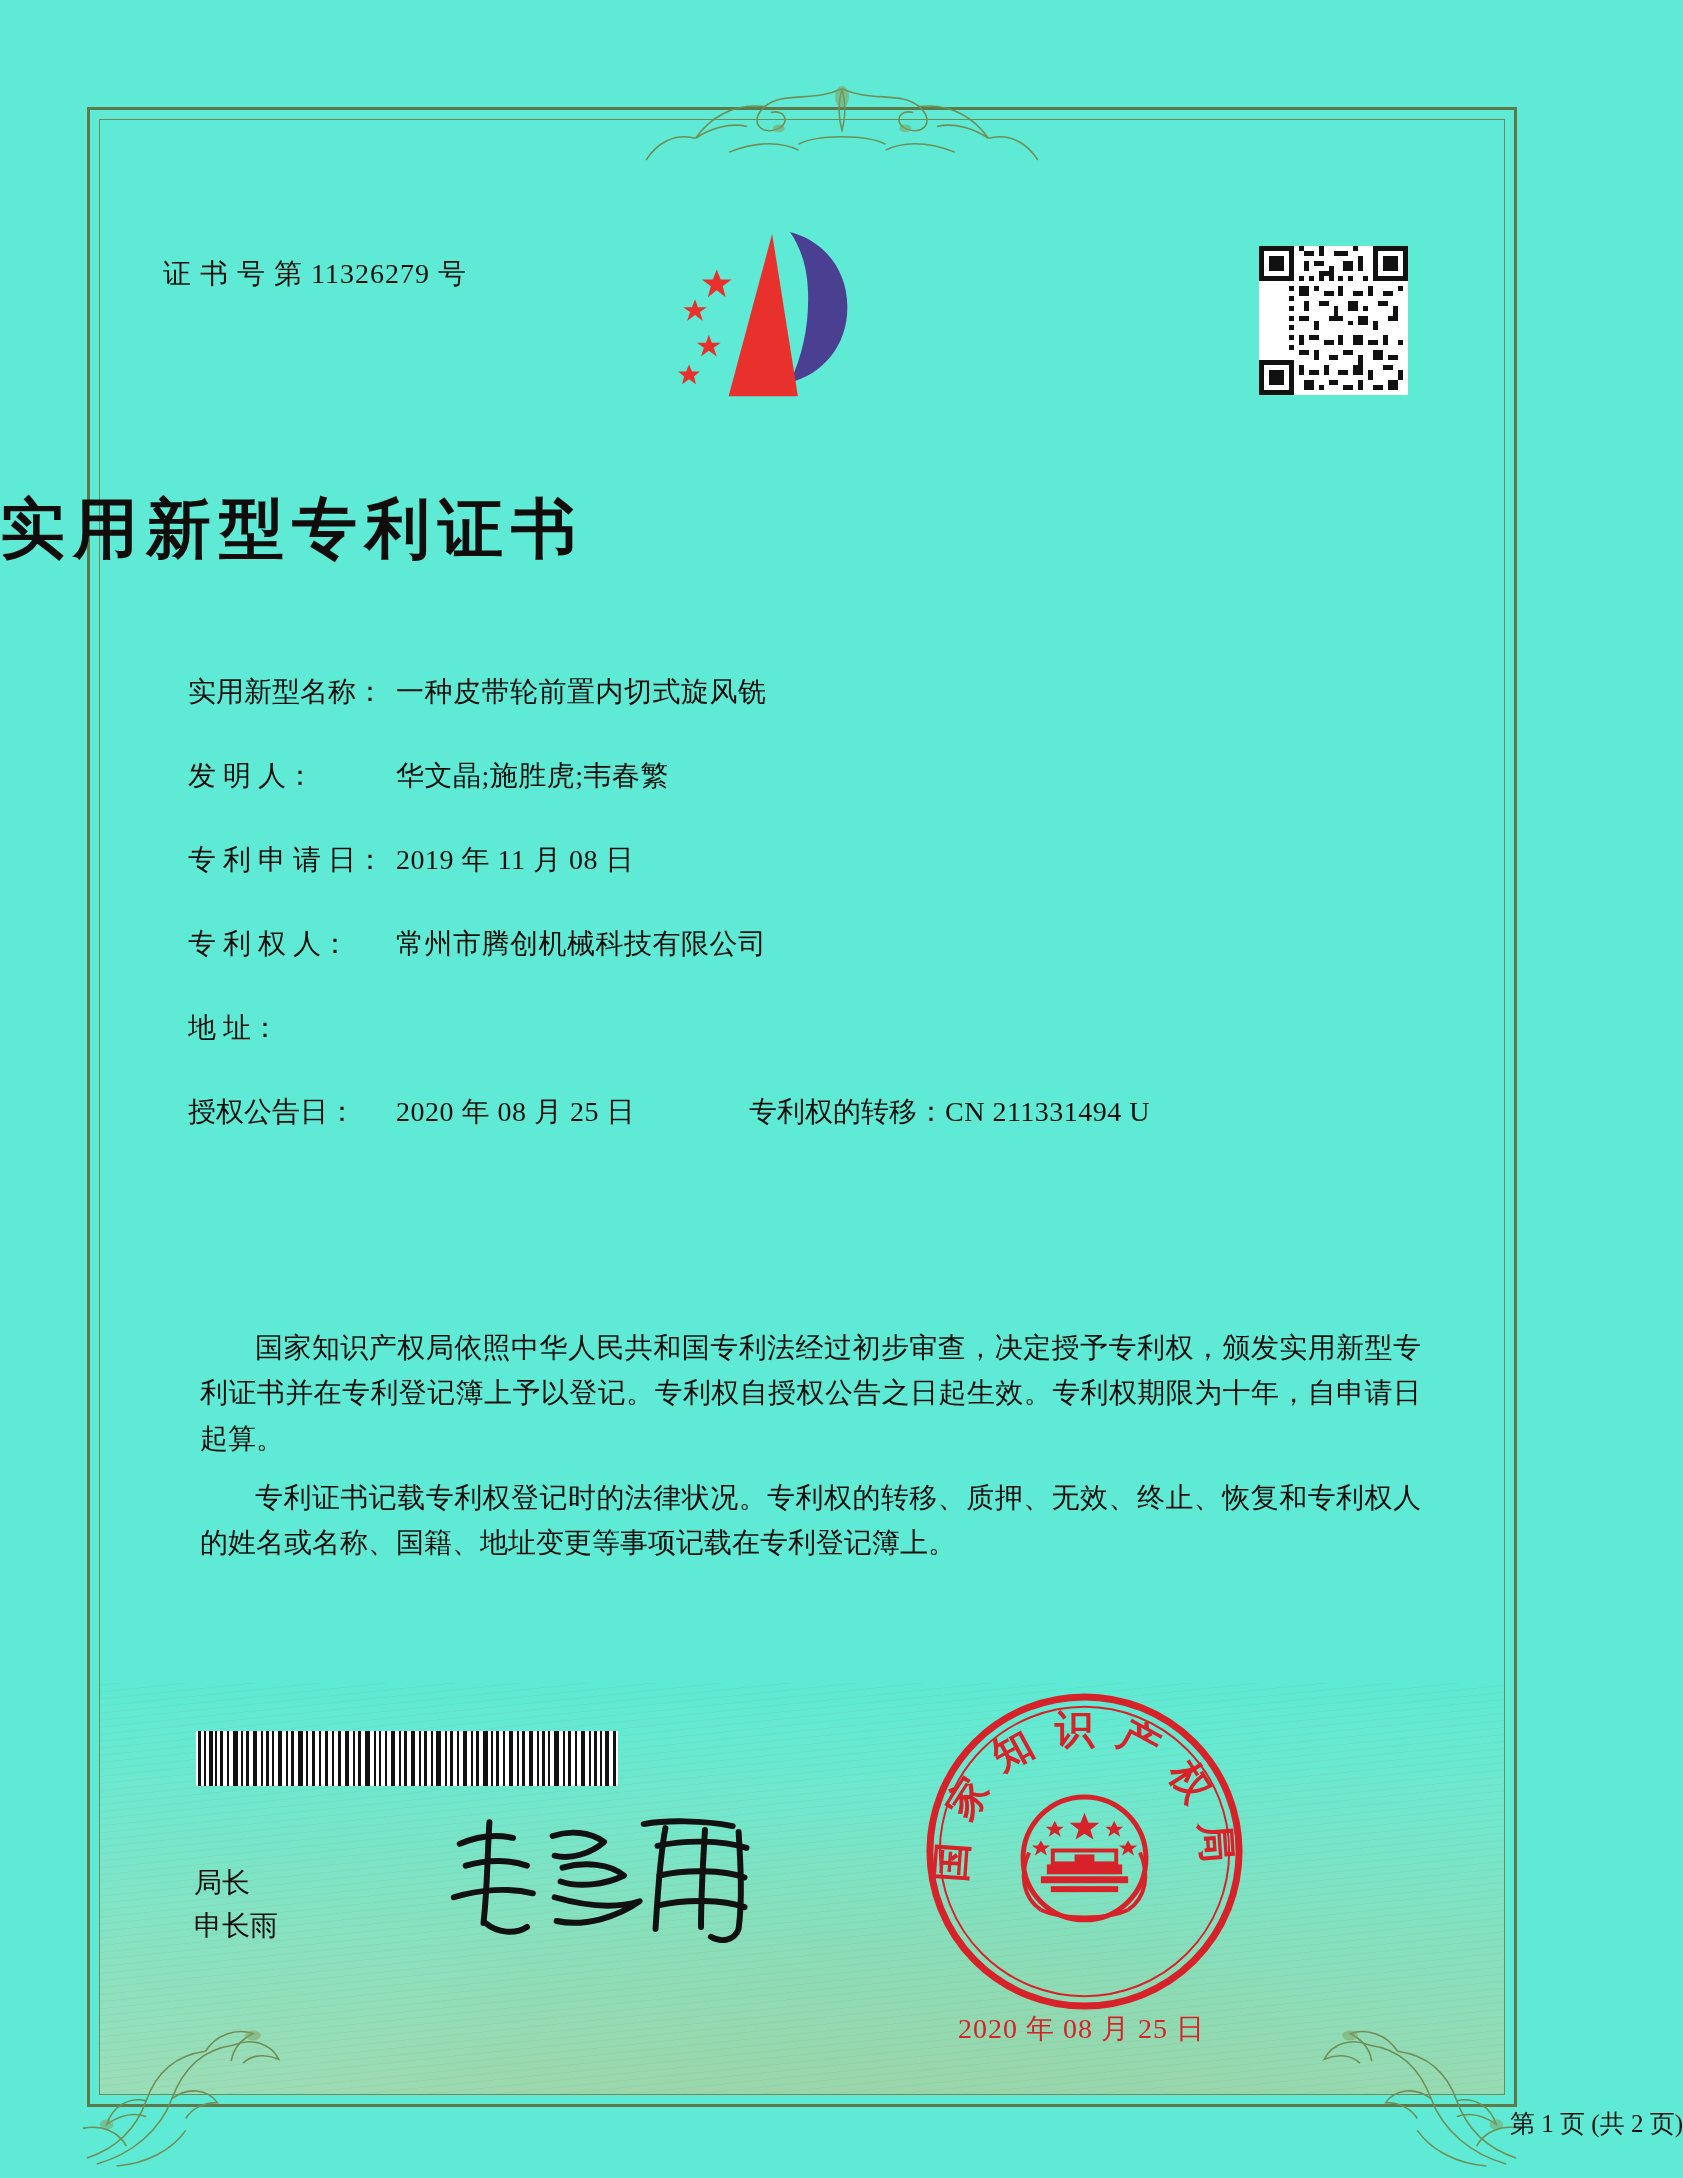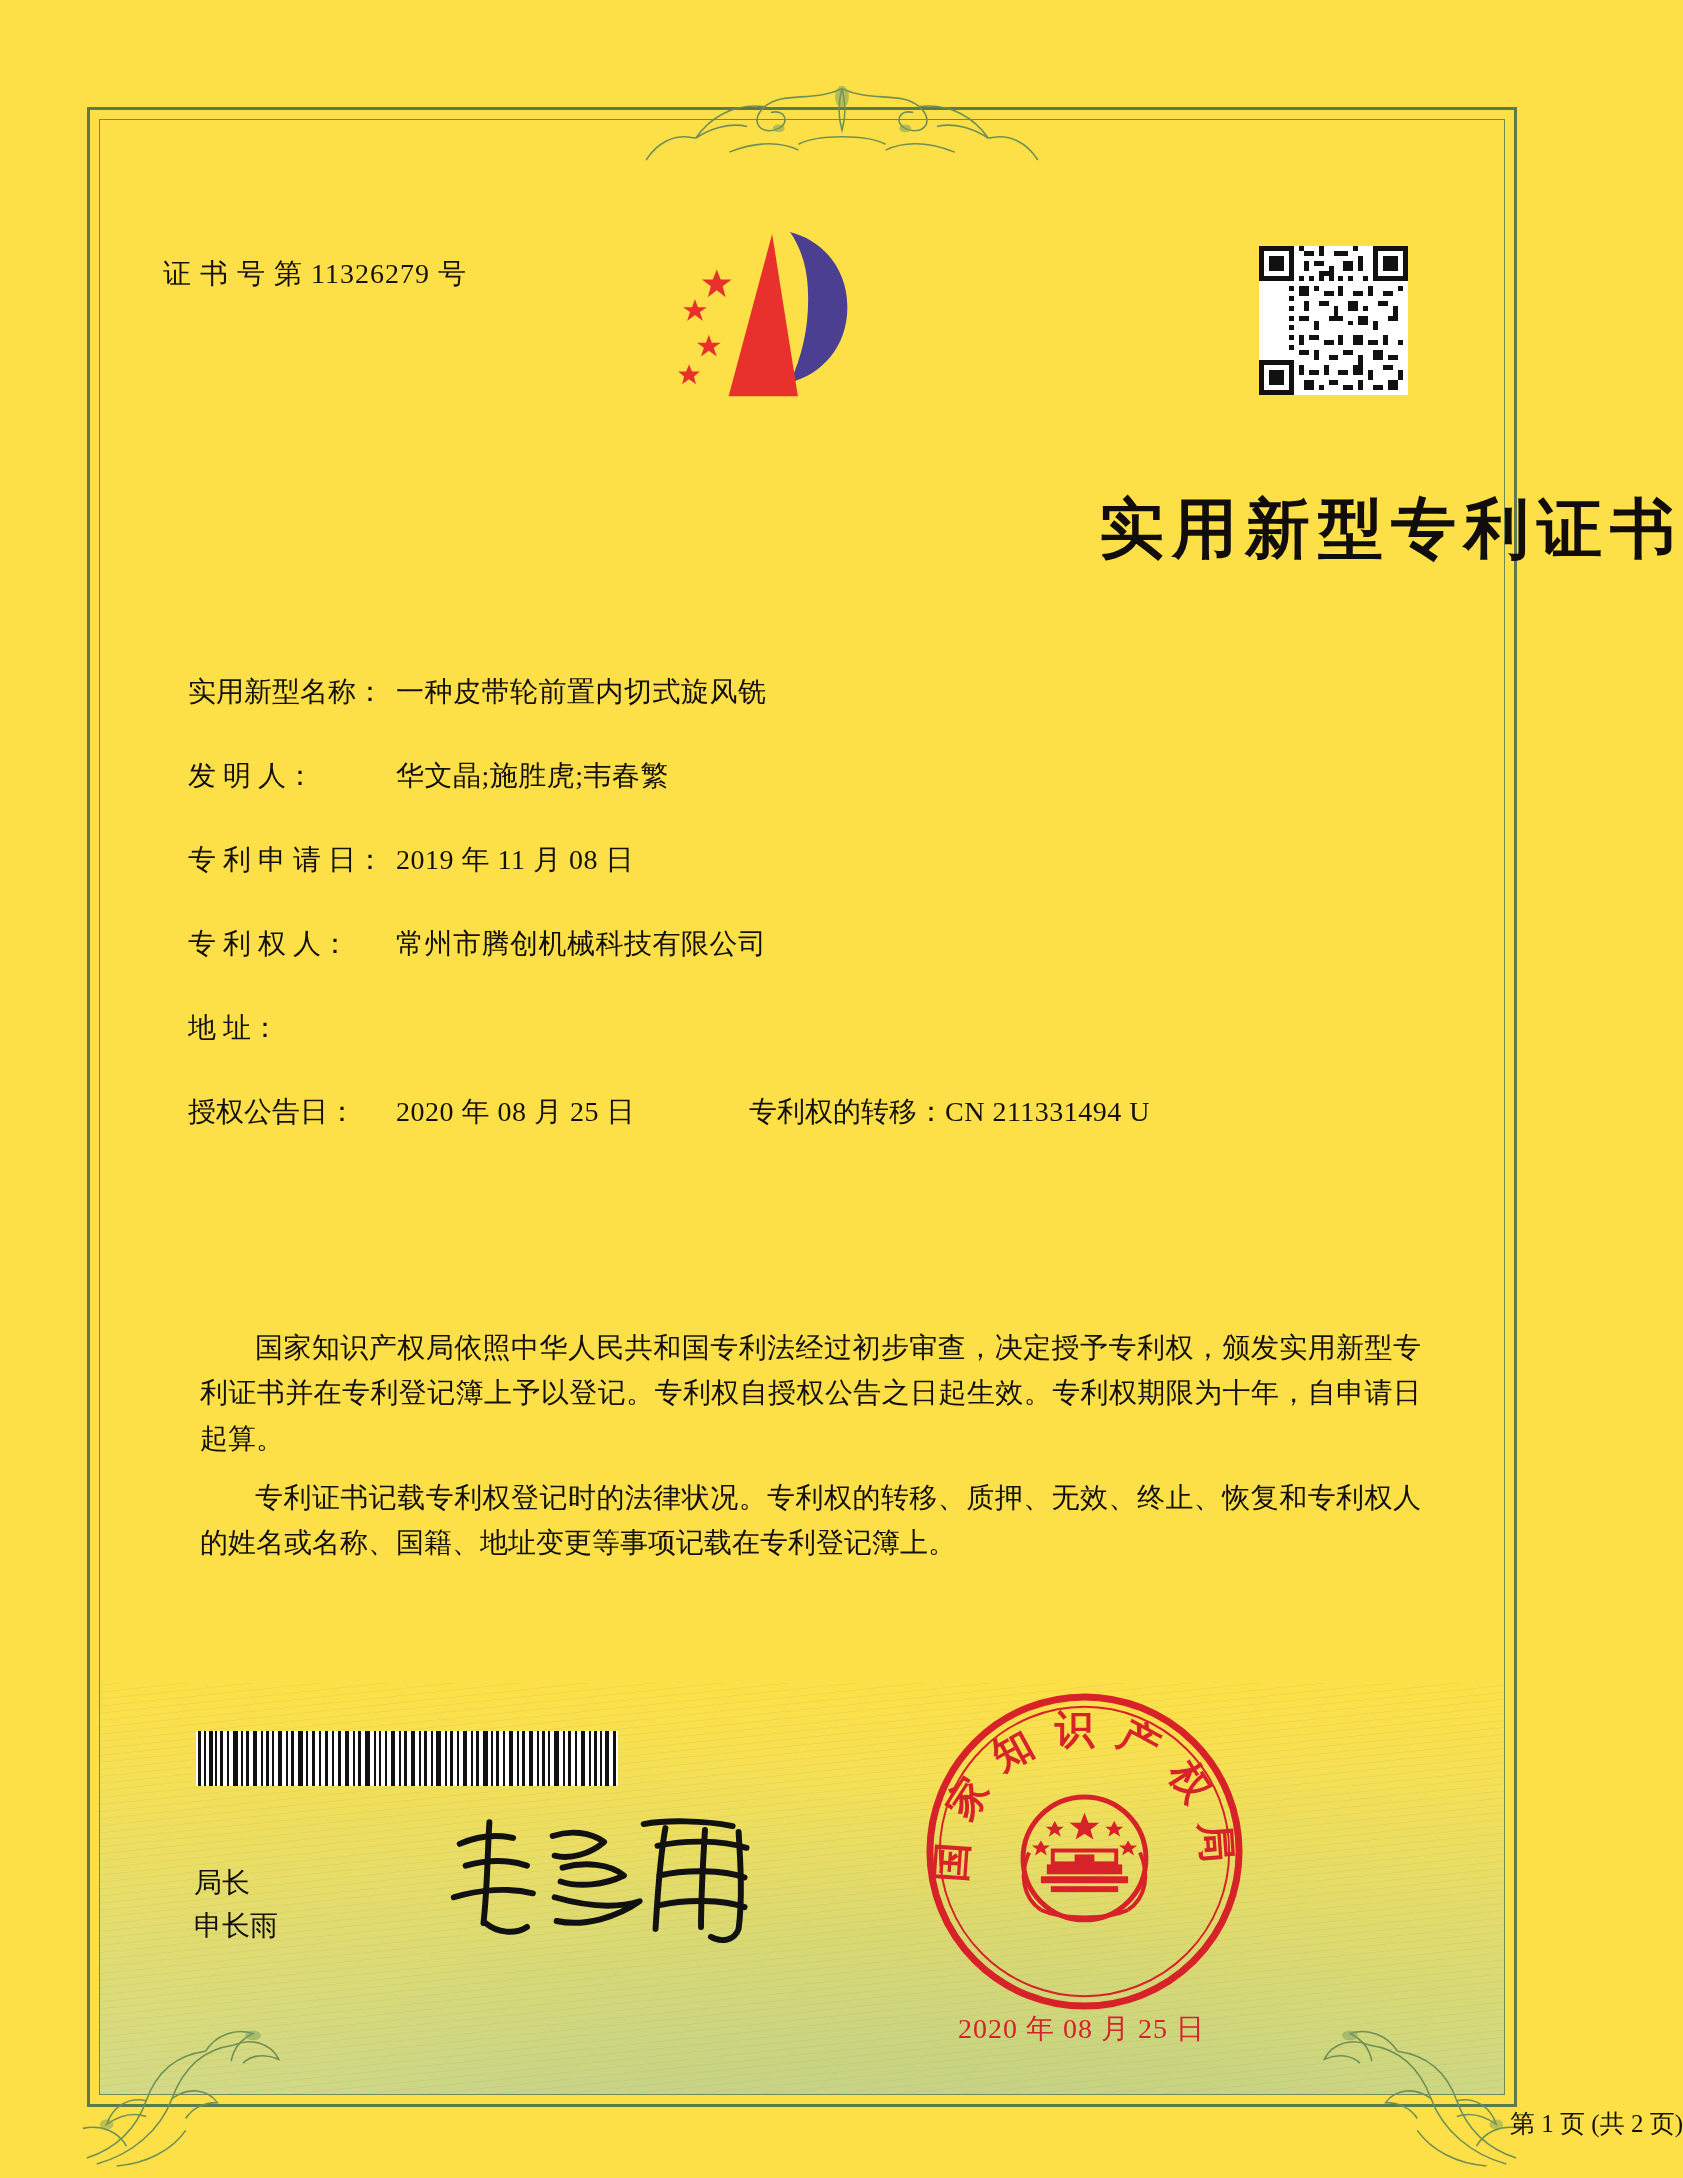--- a/index.html
+++ b/index.html
@@ -13,21 +13,21 @@
     font-family: "Liberation Serif", serif;
     position: relative;
     overflow: hidden;
   }
 
   .page {
     position: absolute;
     left: 0; top: 0;
     width: 1683px;
     height: 2178px;
-    background: #fde047;
+    background: #5eead4;
   }
 
   
   .frame-outer {
     position: absolute;
     left: 87px;
     top: 107px;
     width: 1430px;
     height: 2000px;
     border: 3px solid #5d7a4a;
@@ -100,21 +100,21 @@
     top: 246px;
     width: 149px;
     height: 149px;
   }
 
   .title {
     position: absolute;
     left: 0;
     top: 485px;
     width: 1683px;
-    text-align: right;
+    text-align: left;
     font-size: 65px;
     font-weight: bold;
     letter-spacing: 8px;
     color: #100d0c;
     font-family: "DejaVu Serif", serif;
   }
 
   
   .fields {
     position: absolute;

